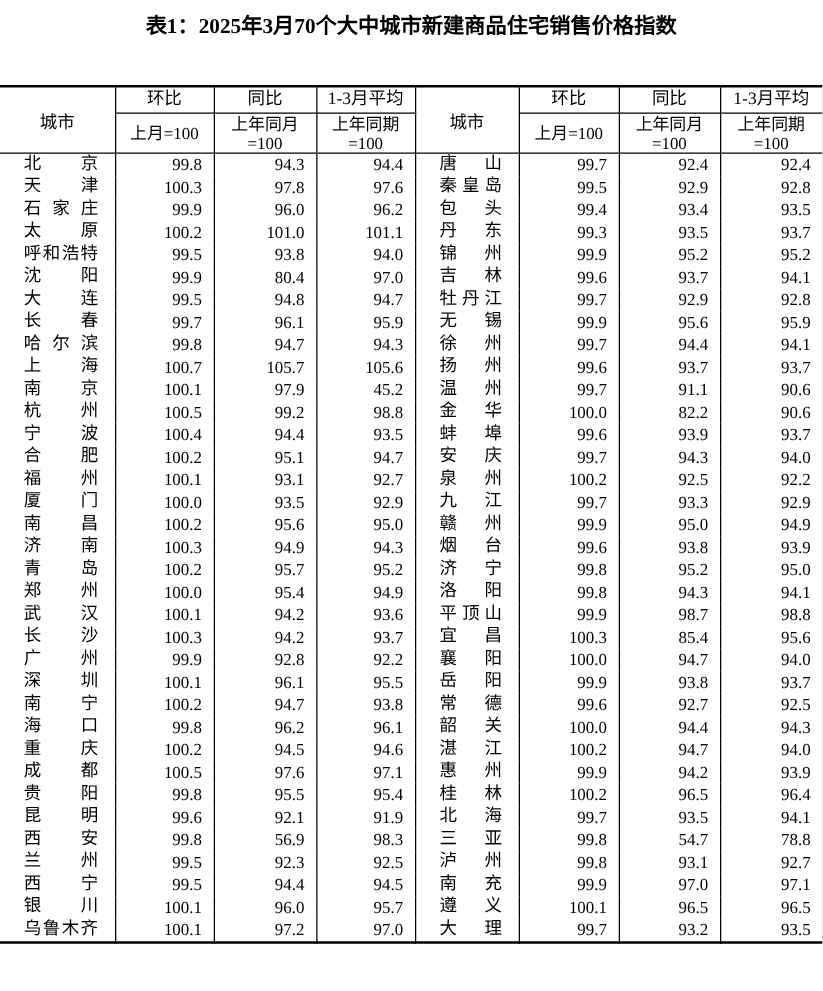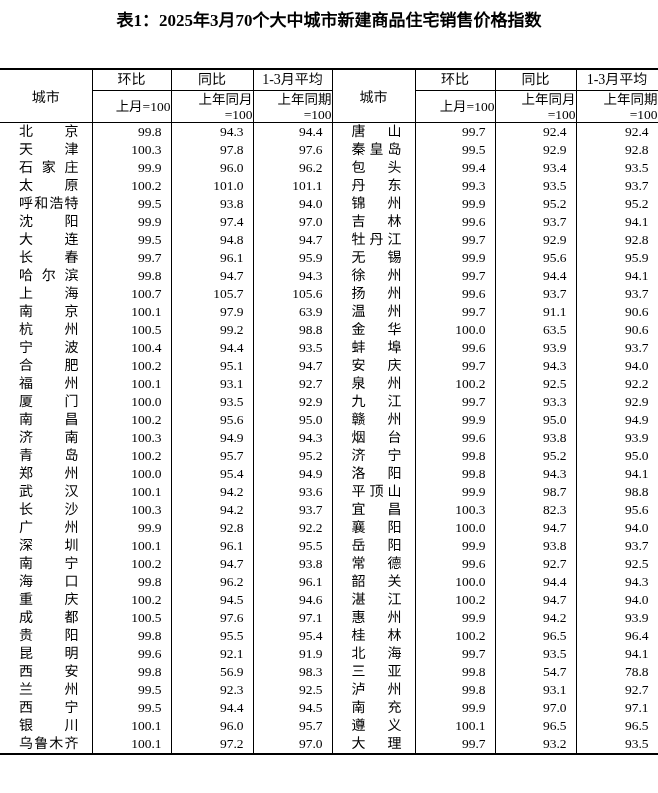--- a/index.html
+++ b/index.html
@@ -44,21 +44,21 @@
   thead { border-bottom: 1px solid #000000; }
   thead th { font-size: 14px; }
   .top-h {
     height: 20px;
     border-bottom: 1px solid #000000;
     text-align: center;
     line-height: 20px;
   }
   .sub-h {
     height: 31px;
-    text-align: right;
+    text-align: center;
   }
   .sub-h .line {
     display: block;
     line-height: 15px;
     font-size: 13.5px;
   }
   .city-h {
     text-align: center;
     font-size: 14px;
   }
@@ -239,21 +239,21 @@
           <td class="num bR">95.2</td>
         </tr>
         <tr>
           <td class="city bR">
             <span class="cjk">
               <span>沈</span>
               <span>阳</span>
             </span>
           </td>
           <td class="num bR">99.9</td>
-          <td class="num bR">97.4</td>
+          <td class="num bR">80.4</td>
           <td class="num bR">97.0</td>
           <td class="city bR">
             <span class="cjk">
               <span>吉</span>
               <span>林</span>
             </span>
           </td>
           <td class="num bR">99.6</td>
           <td class="num bR">93.7</td>
           <td class="num bR">94.1</td>
@@ -342,21 +342,21 @@
         </tr>
         <tr>
           <td class="city bR">
             <span class="cjk">
               <span>南</span>
               <span>京</span>
             </span>
           </td>
           <td class="num bR">100.1</td>
           <td class="num bR">97.9</td>
-          <td class="num bR">63.9</td>
+          <td class="num bR">45.2</td>
           <td class="city bR">
             <span class="cjk">
               <span>温</span>
               <span>州</span>
             </span>
           </td>
           <td class="num bR">99.7</td>
           <td class="num bR">91.1</td>
           <td class="num bR">90.6</td>
         </tr>
@@ -370,21 +370,21 @@
           <td class="num bR">100.5</td>
           <td class="num bR">99.2</td>
           <td class="num bR">98.8</td>
           <td class="city bR">
             <span class="cjk">
               <span>金</span>
               <span>华</span>
             </span>
           </td>
           <td class="num bR">100.0</td>
-          <td class="num bR">63.5</td>
+          <td class="num bR">82.2</td>
           <td class="num bR">90.6</td>
         </tr>
         <tr>
           <td class="city bR">
             <span class="cjk">
               <span>宁</span>
               <span>波</span>
             </span>
           </td>
           <td class="num bR">100.4</td>
@@ -571,21 +571,21 @@
           <td class="num bR">100.3</td>
           <td class="num bR">94.2</td>
           <td class="num bR">93.7</td>
           <td class="city bR">
             <span class="cjk">
               <span>宜</span>
               <span>昌</span>
             </span>
           </td>
           <td class="num bR">100.3</td>
-          <td class="num bR">82.3</td>
+          <td class="num bR">85.4</td>
           <td class="num bR">95.6</td>
         </tr>
         <tr>
           <td class="city bR">
             <span class="cjk">
               <span>广</span>
               <span>州</span>
             </span>
           </td>
           <td class="num bR">99.9</td>

